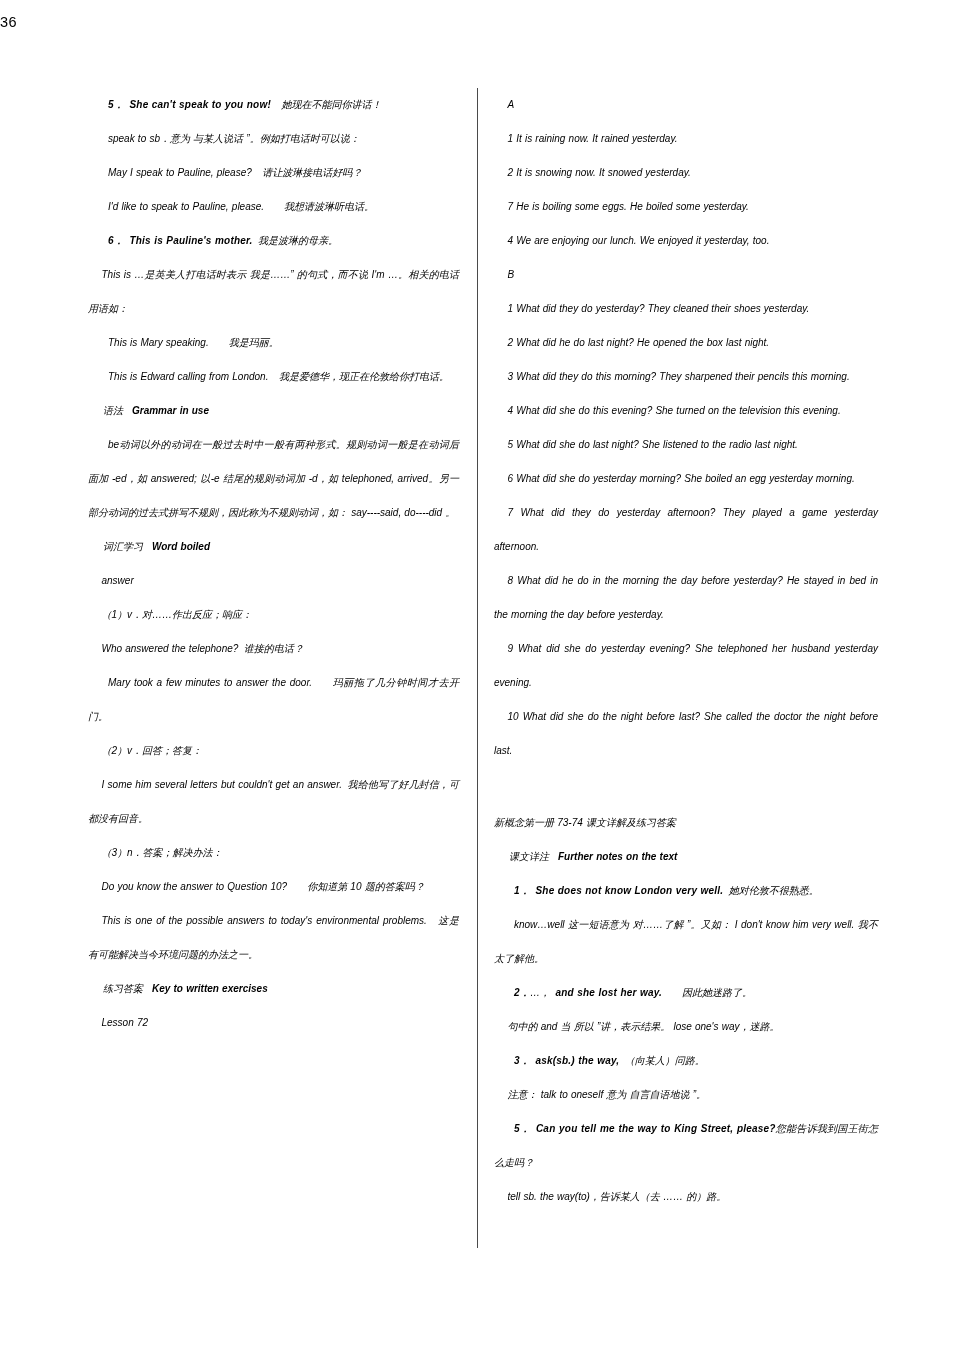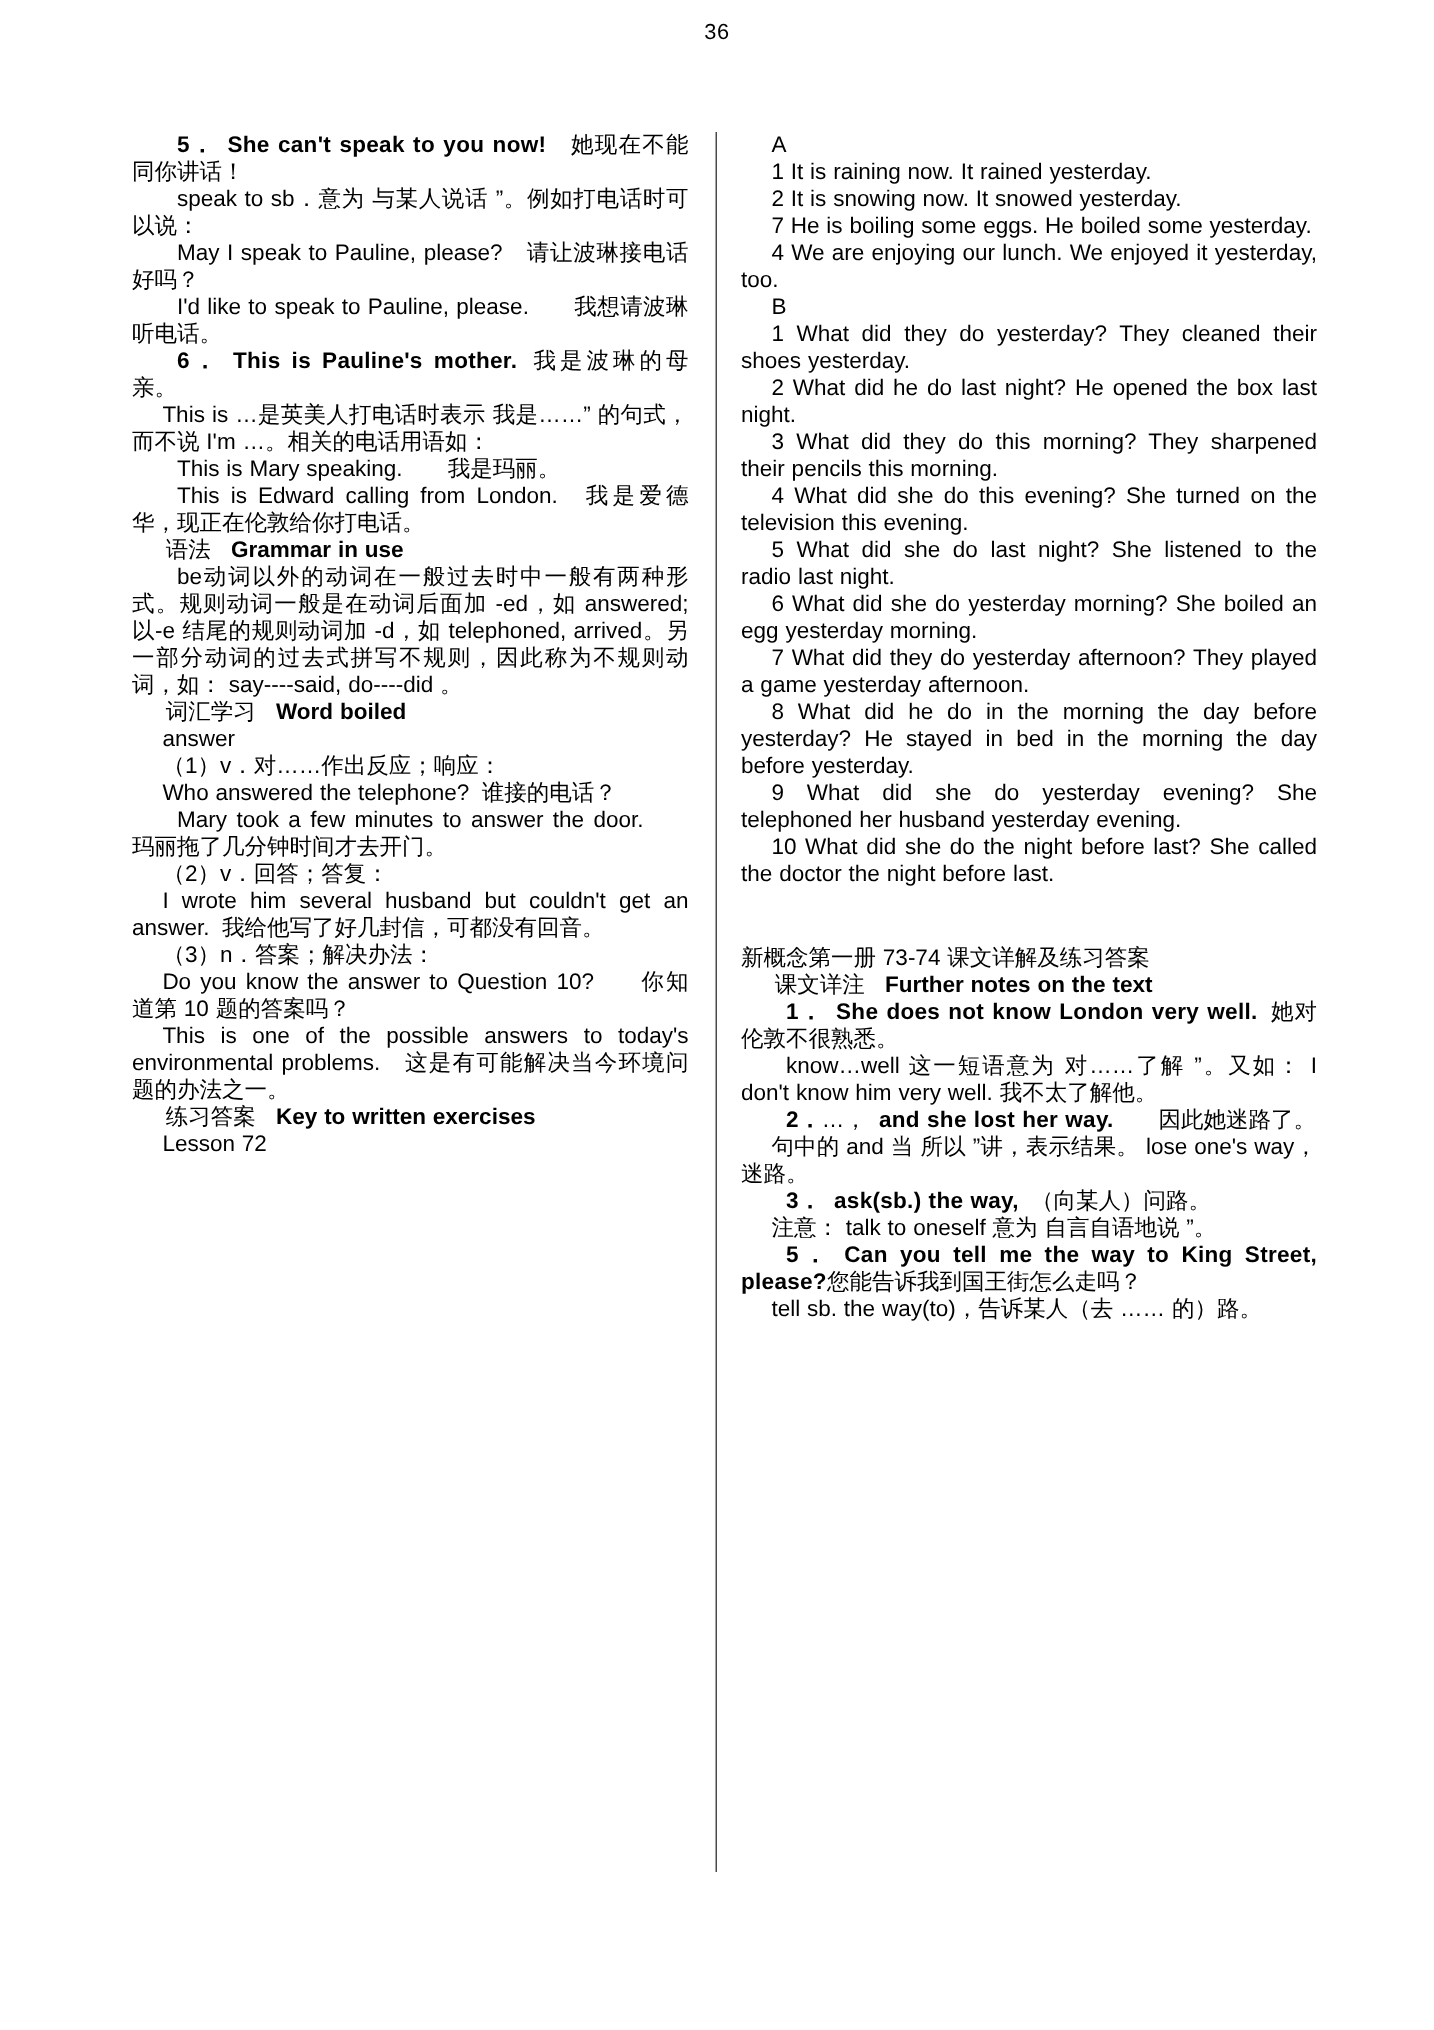--- a/index.html
+++ b/index.html
@@ -17,21 +17,21 @@
     height: 1353px;
     background: #ffffff;
     box-sizing: border-box;
     overflow: hidden;
   }
   .page-number {
     position: absolute;
     top: 14px;
     left: 0;
     width: 956px;
-    text-align: center;
+    text-align: left;
     font-size: 14.5px;
     letter-spacing: 0.5px;
   }
   .columns {
     position: absolute;
     top: 88px;
     left: 0;
     width: 956px;
     height: 1165px;
     display: flex;
@@ -50,25 +50,26 @@
     height: 1160px;
     flex: 0 0 1px;
   }
   .col-right {
     width: 478px;
     padding-left: 16px;
     padding-right: 78px;
   }
   p {
     margin: 0 0 0 0;
-    font-size: 15px;
-    line-height: 18px;
+    font-size: 10px;
+    line-height: 34px;
     text-align: justify;
     text-justify: inter-ideograph;
     word-spacing: 0.4px;
+    font-style: italic;
   }
   p.ind {
     text-indent: 2em;
   }
   p.ind1 {
     text-indent: 1.35em;
   }
   p.noind {
     text-indent: 0;
     margin-top: 24px;
@@ -140,21 +141,21 @@
 
       <p class="ind1">（1）v．对……作出反应；响应：</p>
 
       <p class="ind1"><span>Who answered the telephone?</span><span class="sp-s"></span><span>谁接的电话？</span></p>
 
       <p class="ind"><span>Mary took a few minutes to answer the door.</span><span class="sp2"></span><span>玛丽拖了几分钟时间才去开门。</span></p>
 
       <p class="ind1">（2）v．回答；答复：</p>
 
 
-      <p class="ind1"><span>I wrote him several husband but couldn't get an answer.</span><span class="sp-s"></span><span>我给他写了好几封信，可都没有回音。</span></p>
+      <p class="ind1"><span>I some him several letters but couldn't get an answer.</span><span class="sp-s"></span><span>我给他写了好几封信，可都没有回音。</span></p>
 
       <p class="ind1">（3）n．答案；解决办法：</p>
 
       <p class="ind1"><span>Do you know the answer to Question 10?</span><span class="sp2"></span><span>你知道第 10 题的答案吗？</span></p>
 
       <p class="ind1"><span>This is one of the possible answers to today's environmental problems.</span><span class="sp"></span><span>这是有可能解决当今环境问题的办法之一。</span></p>
 
       <p class="hd"><span class="cn">练习答案</span><span class="en">Key to written exercises</span></p>
 
       <p class="ind1">Lesson 72</p>

